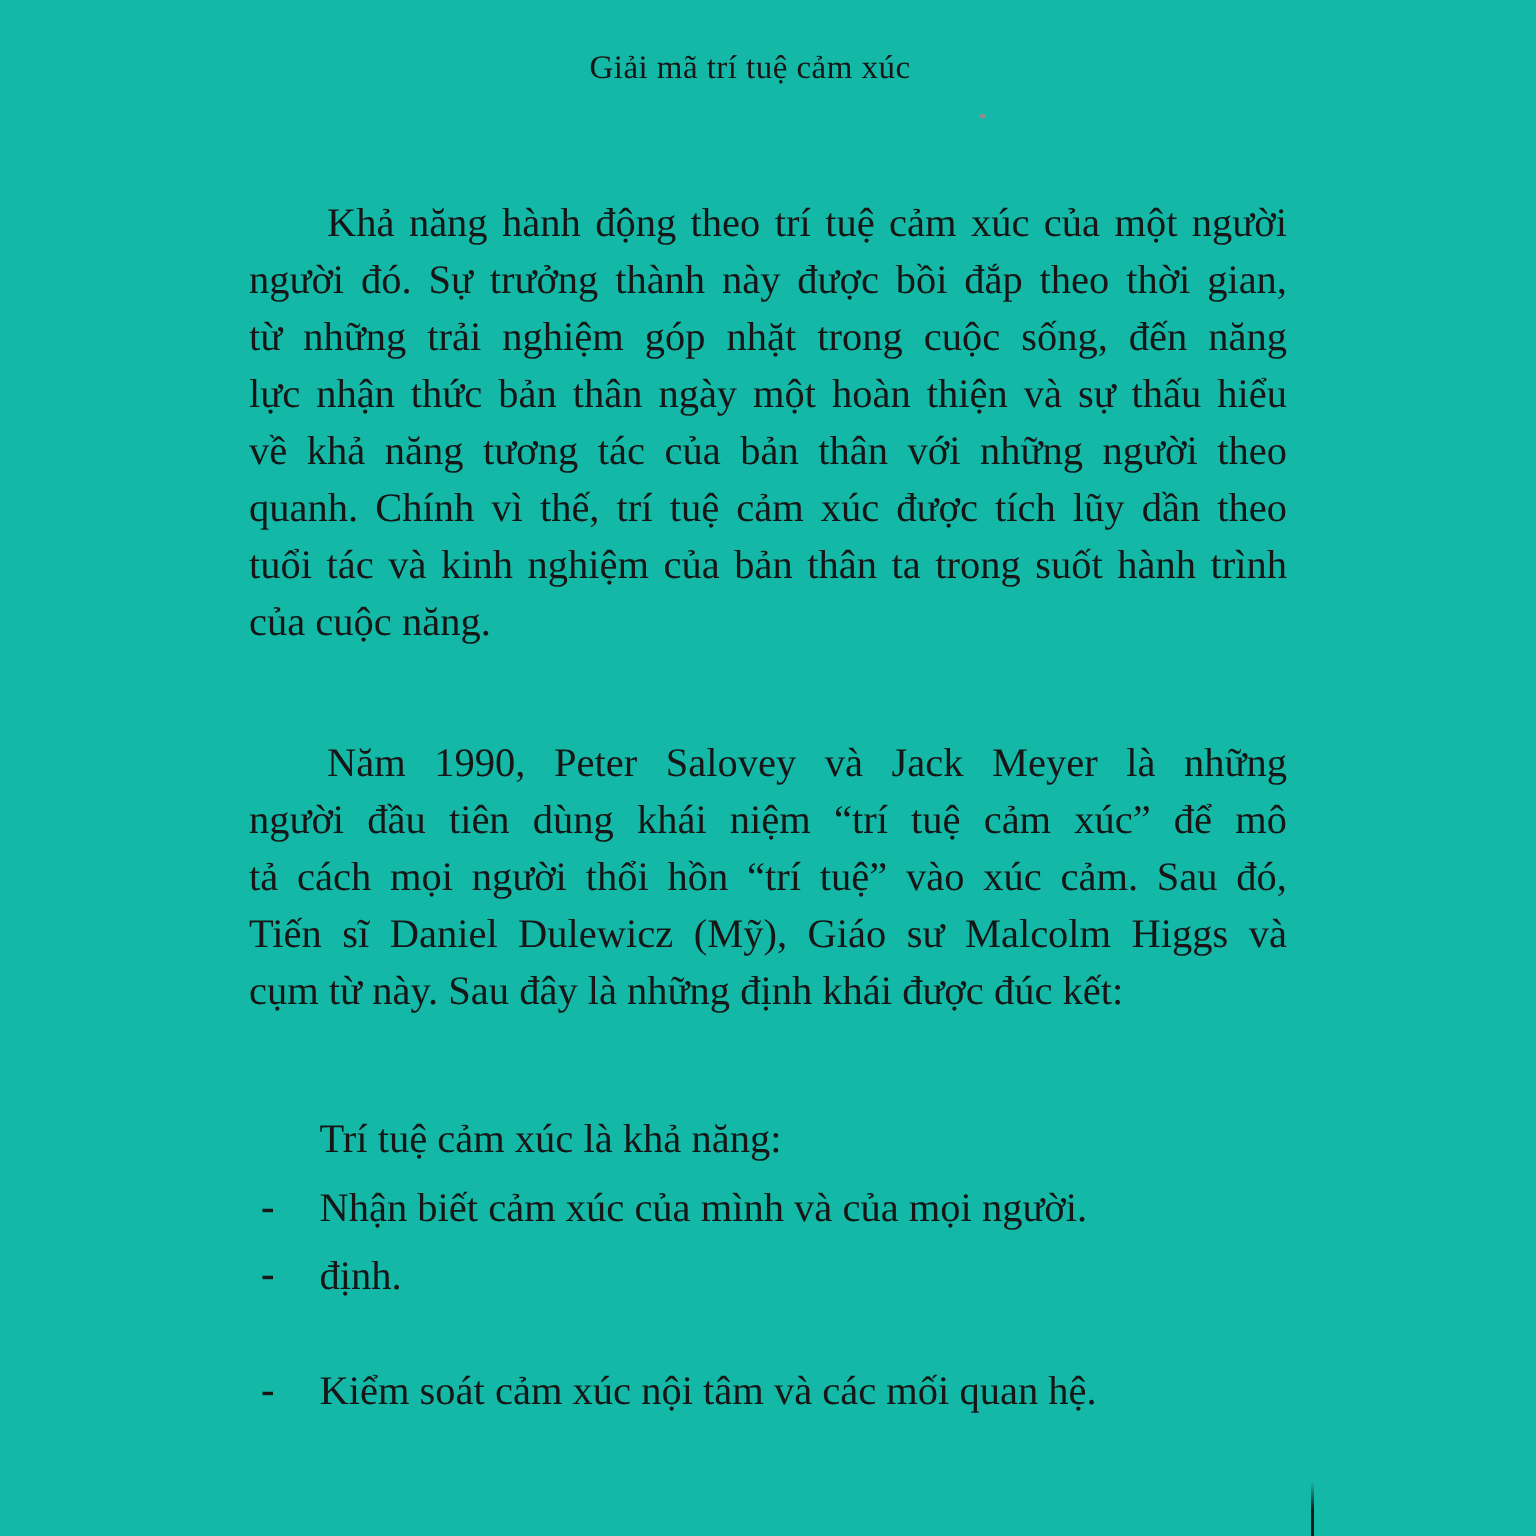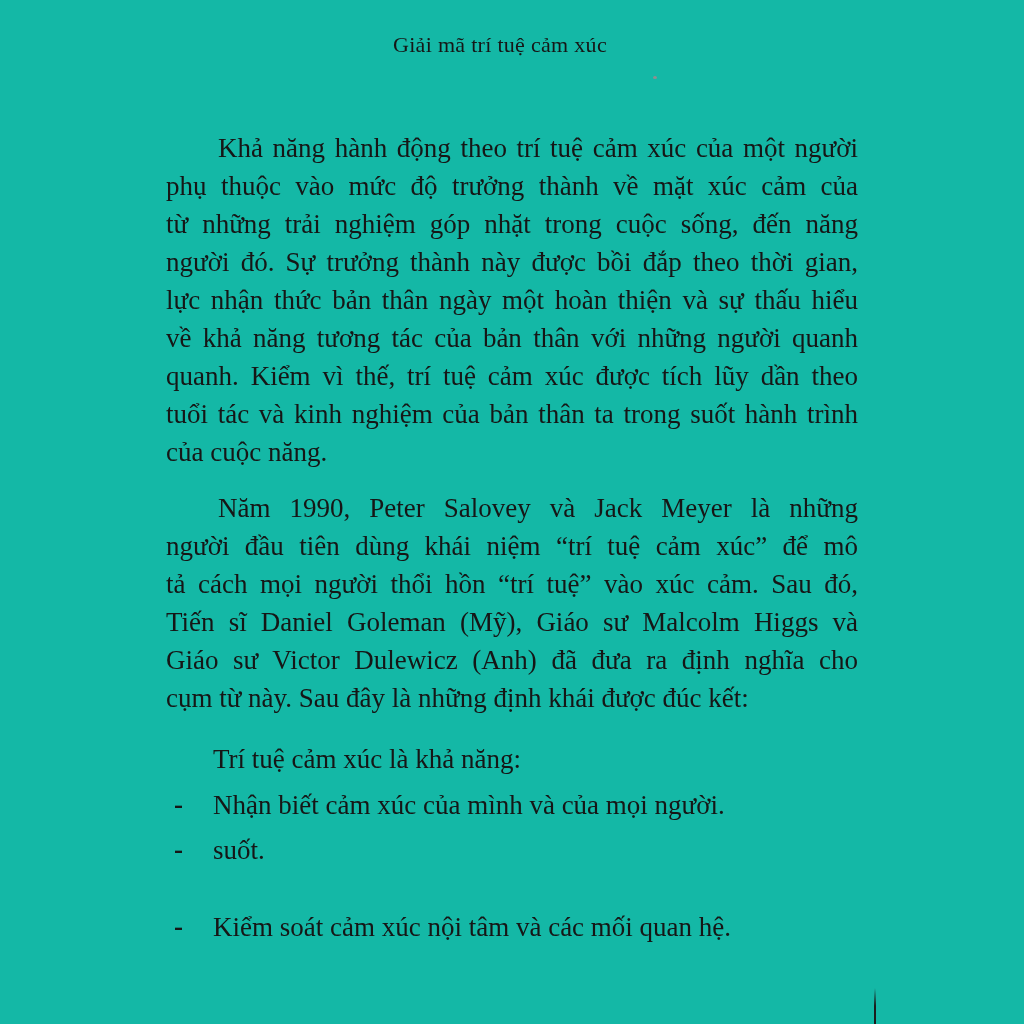--- a/index.html
+++ b/index.html
@@ -72,54 +72,52 @@
 <body>
 
 <div class="page">
 
   <div class="running-header">Giải mã trí tuệ cảm xúc</div>
 
   <div class="speck"></div>
 
   <div class="textblock" style="top:129px">
     <div class="tline just indent1">Khả năng hành động theo trí tuệ cảm xúc của một người</div>
-    <div class="tline just">phụ thuộc vào mức độ trưởng thành về mặt xúc cảm của</div>
+    <div class="tline just">người đó. Sự trưởng thành này được bồi đắp theo thời gian,</div>
     <div class="tline just">từ những trải nghiệm góp nhặt trong cuộc sống, đến năng</div>
-    <div class="tline just">người đó. Sự trưởng thành này được bồi đắp theo thời gian,</div>
     <div class="tline just">lực nhận thức bản thân ngày một hoàn thiện và sự thấu hiểu</div>
-    <div class="tline just">về khả năng tương tác của bản thân với những người quanh</div>
-    <div class="tline just">quanh. Kiểm vì thế, trí tuệ cảm xúc được tích lũy dần theo</div>
+    <div class="tline just">về khả năng tương tác của bản thân với những người theo</div>
+    <div class="tline just">quanh. Chính vì thế, trí tuệ cảm xúc được tích lũy dần theo</div>
     <div class="tline just">tuổi tác và kinh nghiệm của bản thân ta trong suốt hành trình</div>
     <div class="tline">của cuộc năng.</div>
   </div>
 
   <div class="textblock" style="top:489px">
     <div class="tline just indent1">Năm 1990, Peter Salovey và Jack Meyer là những</div>
     <div class="tline just">người đầu tiên dùng khái niệm “trí tuệ cảm xúc” để mô</div>
     <div class="tline just">tả cách mọi người thổi hồn “trí tuệ” vào xúc cảm. Sau đó,</div>
-    <div class="tline just">Tiến sĩ Daniel Goleman (Mỹ), Giáo sư Malcolm Higgs và</div>
-    <div class="tline just">Giáo sư Victor Dulewicz (Anh) đã đưa ra định nghĩa cho</div>
+    <div class="tline just">Tiến sĩ Daniel Dulewicz (Mỹ), Giáo sư Malcolm Higgs và</div>
     <div class="tline">cụm từ này. Sau đây là những định khái được đúc kết:</div>
   </div>
 
   <div class="textblock" style="top:740px">
     <div class="tline indent2">Trí tuệ cảm xúc là khả năng:</div>
   </div>
 
   <div class="bullet" style="top:786px">
     <span class="marker">-</span>
     <div class="btext">
       <div class="tline">Nhận biết cảm xúc của mình và của mọi người.</div>
     </div>
   </div>
 
   <div class="bullet" style="top:831px">
     <span class="marker">-</span>
     <div class="btext">
-      <div class="tline">suốt.</div>
+      <div class="tline">định.</div>
     </div>
   </div>
 
   <div class="bullet" style="top:908px">
     <span class="marker">-</span>
     <div class="btext">
       <div class="tline">Kiểm soát cảm xúc nội tâm và các mối quan hệ.</div>
     </div>
   </div>
 

